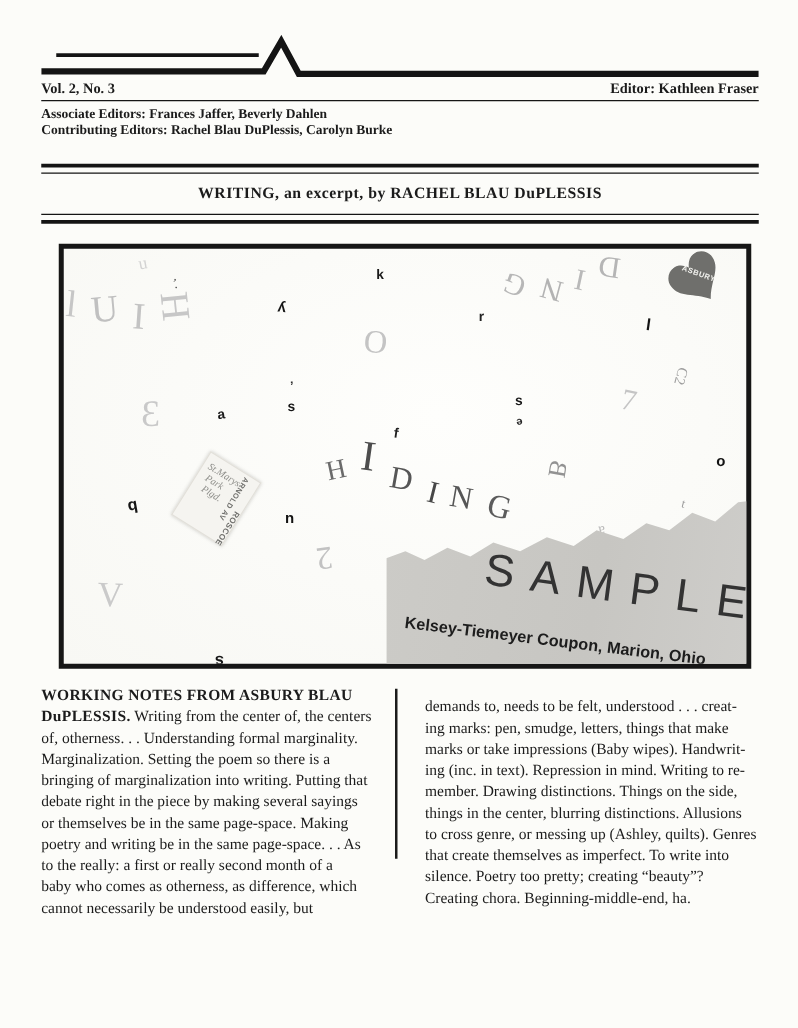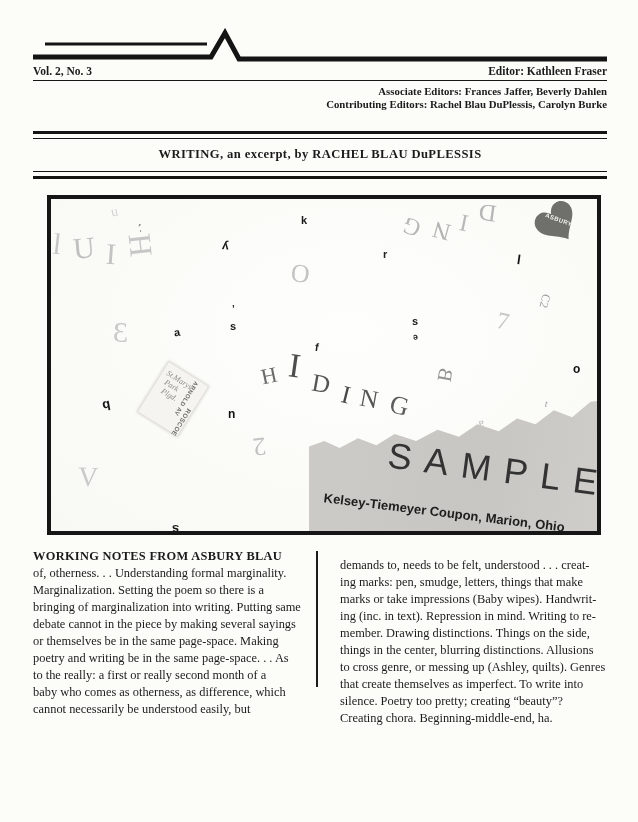--- a/index.html
+++ b/index.html
@@ -13,21 +13,21 @@
   .logo{
     margin:0;font-size:66px;line-height:0.98;font-weight:700;
     letter-spacing:-3px;color:#181818;font-family:"Liberation Serif", serif;
   }
   .rules{display:block;margin-top:-14px;}
   .vol-row{
     display:flex;justify-content:space-between;align-items:baseline;
     font-weight:700;font-size:11.5px;margin-top:3px;
   }
   .thin-rule{border-top:1.5px solid #161616;margin-top:3px;}
-  .credits{text-align:right;font-weight:700;font-size:10.8px;line-height:12.5px;margin-top:4px;}
+  .credits{text-align:left;font-weight:700;font-size:10.8px;line-height:12.5px;margin-top:4px;}
   
   .title-band{margin-top:21px;}
   .dbl{height:4px;}
   .dbl-top{border-top:3px solid #141414;border-bottom:1px solid #141414;}
   .dbl-bot{border-top:1px solid #141414;border-bottom:3px solid #141414;}
   .band-title{
     text-align:center;font-weight:700;font-size:12.6px;
     letter-spacing:0.4px;padding:8px 0 9px 0;
   }
   
@@ -174,24 +174,25 @@
 
     <div class="strip">
       <div class="strip-word">SAMPLE</div>
       <div class="strip-caption">Kelsey-Tiemeyer Coupon, Marion, Ohio</div>
     </div>
   </figure>
 
   <section class="notes">
     <div class="col" id="left-col">
         <div class="line"><b>WORKING NOTES FROM ASBURY BLAU</b></div>
+        <div class="line"><b>DuPLESSIS.</b> Writing from the center of, the centers</div>
         <div class="line">of, otherness. . . Understanding formal marginality.</div>
         <div class="line">Marginalization. Setting the poem so there is a</div>
-        <div class="line">bringing of marginalization into writing. Putting same</div>
-        <div class="line">debate cannot in the piece by making several sayings</div>
+        <div class="line">bringing of marginalization into writing. Putting that</div>
+        <div class="line">debate right in the piece by making several sayings</div>
         <div class="line">or themselves be in the same page-space. Making</div>
         <div class="line">poetry and writing be in the same page-space. . . As</div>
         <div class="line">to the really: a first or really second month of a</div>
         <div class="line">baby who comes as otherness, as difference, which</div>
         <div class="line">cannot necessarily be understood easily, but</div>
       </div>
     <div class="col-divider"></div>
     <div class="col" id="right-col">
         <div class="line">demands to, needs to be felt, understood . . . creat-</div>
         <div class="line">ing marks: pen, smudge, letters, things that make</div>

